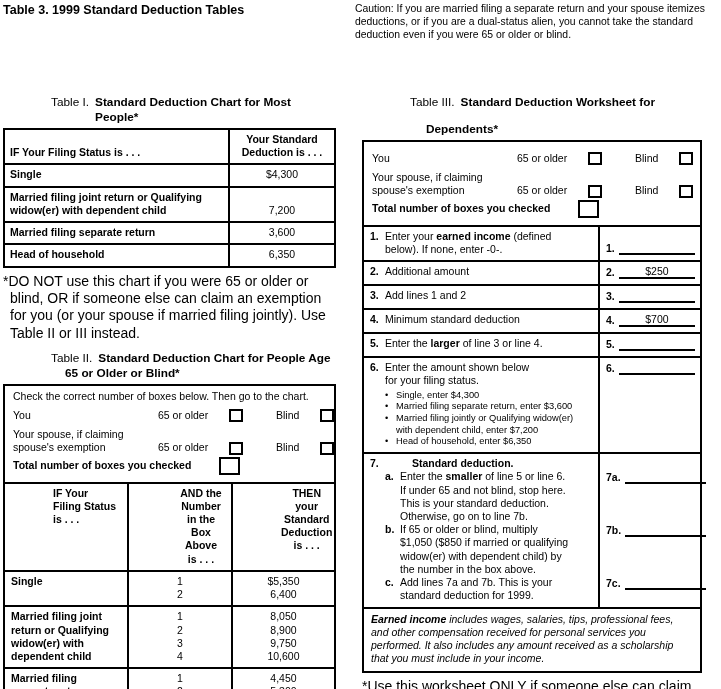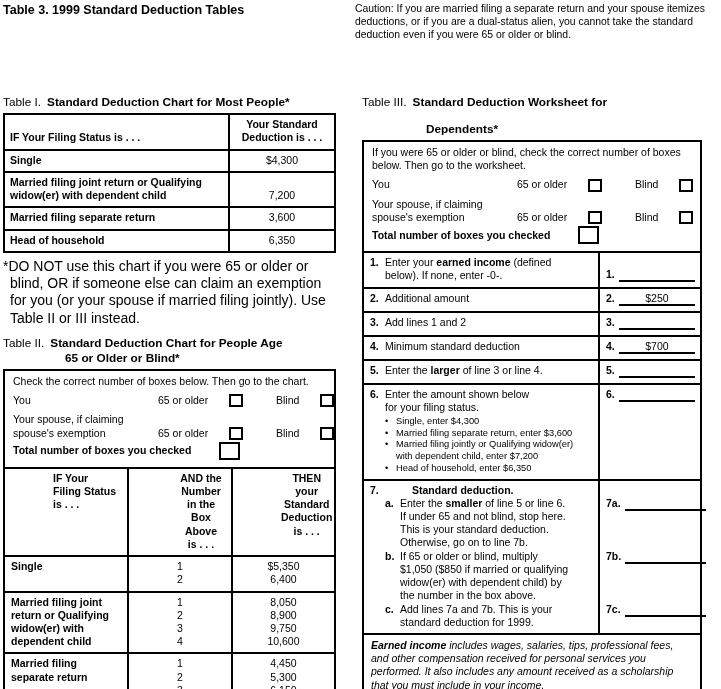--- a/index.html
+++ b/index.html
@@ -18,21 +18,21 @@
 
   
   .cols { display:flex; gap:26px; margin-top:54px; }
   .col-l { width:333px; flex:none; }
   .col-r { width:340px; flex:none; }
 
   
   .tbl-title { font-size:11.8px; margin:0 0 3px 0; }
   .tbl-title.mt { margin-top:9px; }
   .tt-row { display:flex; }
-  .tt-lbl { flex:none; margin-right:6px; }
+  .tt-lbl { flex:none; margin-right:6px;margin-left:48px; }
   .tt-name { font-weight:bold; }
   .tt-line2 { font-weight:bold; }
   .t2t .tt-line2 { padding-left:62px; }
   .t3t .tt-line2 { padding-left:64px;margin-top:12px; }
 
   .box { border:2px solid #000; background:#fff; }
 
   
   .t1-row { display:grid; grid-template-columns:1fr 106px; border-top:2px solid #000; }
   .t1-row:first-child { border-top:none; }
@@ -233,21 +233,20 @@
       <div class="tbl-title t3t">
         <div class="tt-row">
           <span class="tt-lbl">Table III.</span>
           <span class="tt-name">Standard Deduction Worksheet for</span>
         </div>
         <div class="tt-line2">Dependents*</div>
       </div>
 
       <div class="box">
         <div class="chk">
-          <div class="chk-intro">If you were 65 or older or blind, check the correct number of boxes below. Then go to the worksheet.</div>
           <div class="chk-row">
             <div class="chk-lbl">You</div>
             <div class="chk-opt opt1">
               <span>65 or older</span>
               <span class="cb"></span>
             </div>
             <div class="chk-opt opt2">
               <span>Blind</span>
               <span class="cb"></span>
             </div>

